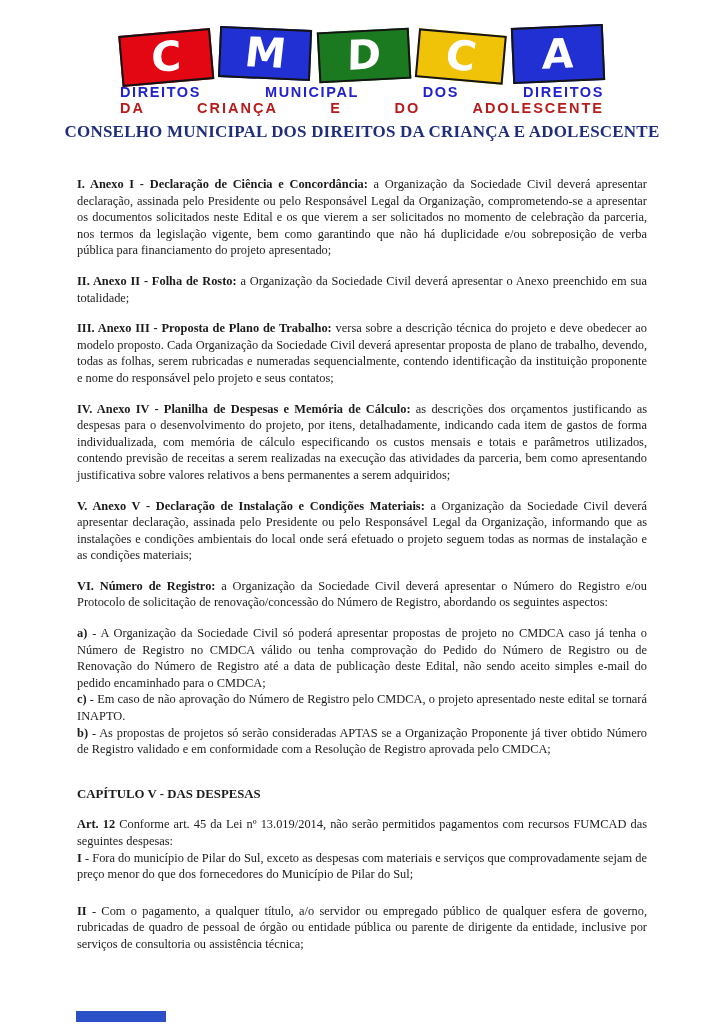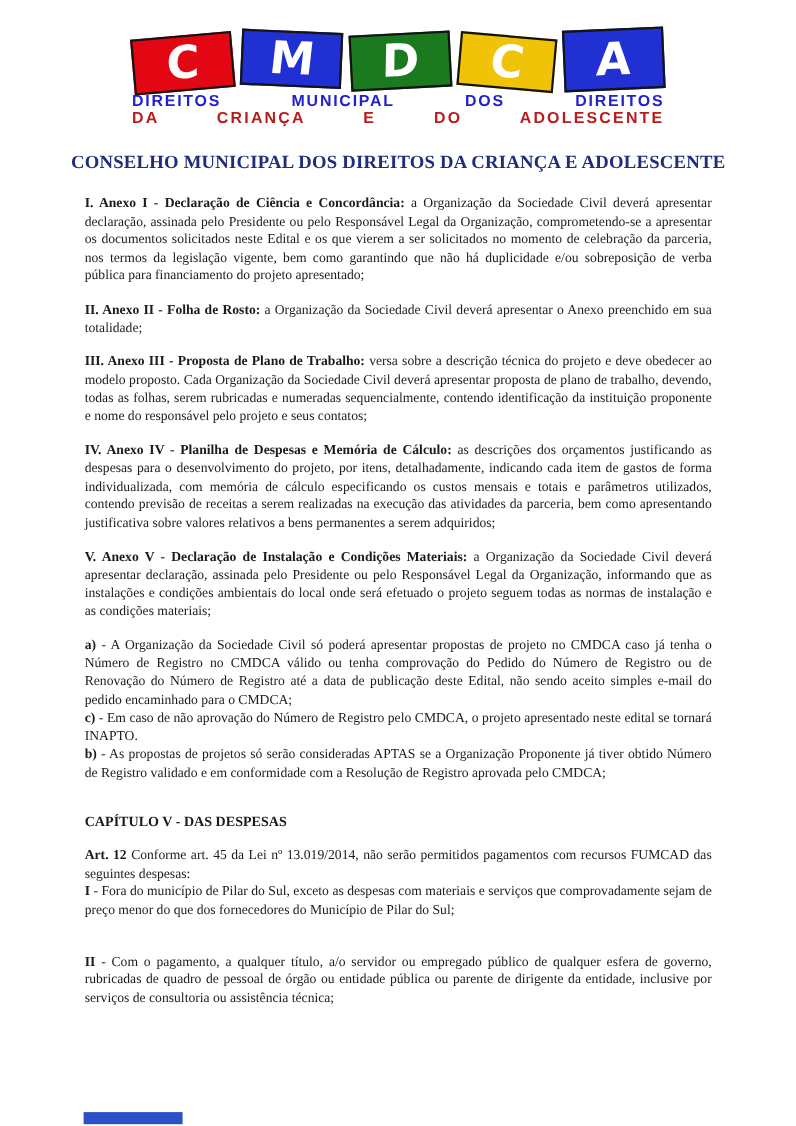--- a/index.html
+++ b/index.html
@@ -15,34 +15,34 @@
   .block .letter{font-family:"DejaVu Sans",sans-serif;font-weight:bold;font-size:41px;
                  color:#ffffff;line-height:1;transform:skewX(-4deg);}
   .b0{transform:rotate(-5deg) translateY(3px);}
   .b1{transform:rotate(2.5deg) translateY(-1px);}
   .b2{transform:rotate(-3deg) translateY(1px);}
   .b3{transform:rotate(5deg) translateY(2px);width:88px;height:49px;}
   .b4{transform:rotate(-2.5deg);height:56px;}
   .caption{font-family:"Liberation Sans",sans-serif;font-weight:bold;font-size:14.5px;
            line-height:16px;letter-spacing:1.6px;text-align:justify;text-align-last:justify;}
   .caption.second{letter-spacing:2px;}
-  .doc-title{margin-top:22px;font-weight:bold;font-size:17px;letter-spacing:.2px;white-space:nowrap;}
+  .doc-title{margin-top:6px;font-weight:bold;font-size:17px;letter-spacing:.2px;white-space:nowrap;}
   .address{margin-top:4px;font-family:"Liberation Sans",sans-serif;font-size:10px;
            letter-spacing:.2px;white-space:nowrap;}
 
   
   .content{position:absolute;left:77px;top:176px;width:570px;font-size:12.4px;
            line-height:16.6px;text-align:justify;color:#1b1b1b;}
   .content p{margin:0 0 14px;}
   .content strong{font-weight:bold;}
   .item-group p{margin:0;}
   .item-group{margin:0 0 28px;}
   .chapter{font-weight:bold;font-size:12.8px;margin:0 0 20px;}
   .art-group p{margin:0;}
-  .art-group{margin-bottom:30px;}
+  .art-group{margin-bottom:20px;}
   .clause-last{margin-bottom:0;}
 
   
   .footer-bar{position:absolute;left:76px;top:1011px;width:90px;height:11px;}
 </style>
 </head>
 <body>
 
 <div class="page">
 
@@ -76,20 +76,21 @@
     <p><strong>I. Anexo I - Declaração de Ciência e Concordância:</strong><span> a Organização da Sociedade Civil deverá apresentar declaração, assinada pelo Presidente ou pelo Responsável Legal da Organização, comprometendo-se a apresentar os documentos solicitados neste Edital e os que vierem a ser solicitados no momento de celebração da parceria, nos termos da legislação vigente, bem como garantindo que não há duplicidade e/ou sobreposição de verba pública para financiamento do projeto apresentado;</span></p>
 
     <p><strong>II. Anexo II - Folha de Rosto:</strong><span> a Organização da Sociedade Civil deverá apresentar o Anexo preenchido em sua totalidade;</span></p>
 
     <p><strong>III. Anexo III - Proposta de Plano de Trabalho:</strong><span> versa sobre a descrição técnica do projeto e deve obedecer ao modelo proposto. Cada Organização da Sociedade Civil deverá apresentar proposta de plano de trabalho, devendo, todas as folhas, serem rubricadas e numeradas sequencialmente, contendo identificação da instituição proponente e nome do responsável pelo projeto e seus contatos;</span></p>
 
     <p><strong>IV. Anexo IV - Planilha de Despesas e Memória de Cálculo:</strong><span> as descrições dos orçamentos justificando as despesas para o desenvolvimento do projeto, por itens, detalhadamente, indicando cada item de gastos de forma individualizada, com memória de cálculo especificando os custos mensais e totais e parâmetros utilizados, contendo previsão de receitas a serem realizadas na execução das atividades da parceria, bem como apresentando justificativa sobre valores relativos a bens permanentes a serem adquiridos;</span></p>
 
     <p><strong>V. Anexo V - Declaração de Instalação e Condições Materiais:</strong><span> a Organização da Sociedade Civil deverá apresentar declaração, assinada pelo Presidente ou pelo Responsável Legal da Organização, informando que as instalações e condições ambientais do local onde será efetuado o projeto seguem todas as normas de instalação e as condições materiais;</span></p>
 
+    <p><strong>VI. Número de Registro:</strong><span> a Organização da Sociedade Civil deverá apresentar o Número do Registro e/ou Protocolo de solicitação de renovação/concessão do Número de Registro, abordando os seguintes aspectos:</span></p>
 
     <div class="item-group">
       <p><strong>a)</strong><span> - A Organização da Sociedade Civil só poderá apresentar propostas de projeto no CMDCA caso já tenha o Número de Registro no CMDCA válido ou tenha comprovação do Pedido do Número de Registro ou de Renovação do Número de Registro até a data de publicação deste Edital, não sendo aceito simples e-mail do pedido encaminhado para o CMDCA;</span></p>
       <p><strong>c)</strong><span> - Em caso de não aprovação do Número de Registro pelo CMDCA, o projeto apresentado neste edital se tornará INAPTO.</span></p>
       <p><strong>b)</strong><span> - As propostas de projetos só serão consideradas APTAS se a Organização Proponente já tiver obtido Número de Registro validado e em conformidade com a Resolução de Registro aprovada pelo CMDCA;</span></p>
     </div>
 
     <p class="chapter">CAPÍTULO V - DAS DESPESAS</p>
 
     <div class="art-group">

